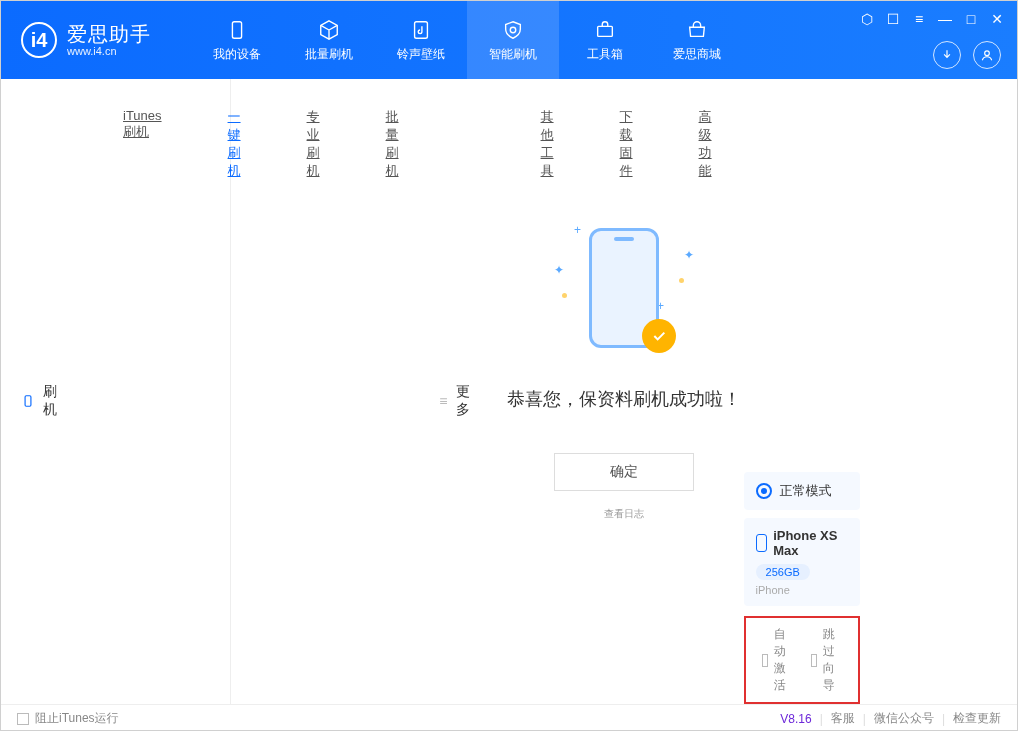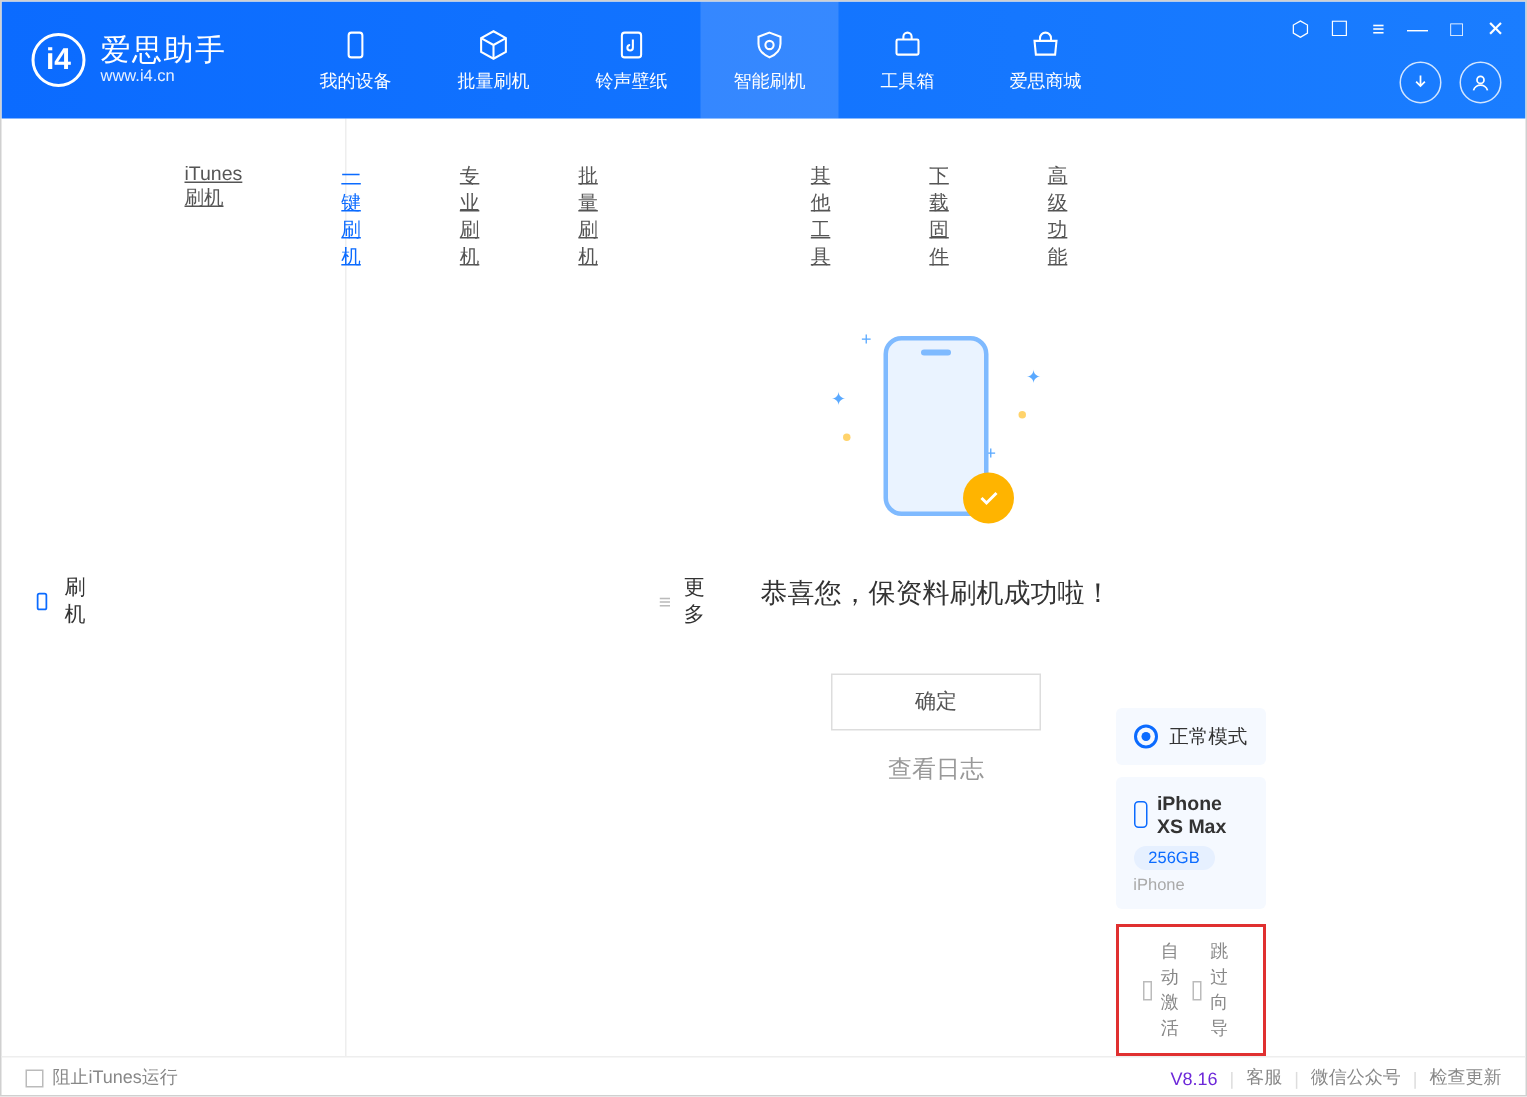--- a/index.html
+++ b/index.html
@@ -37,39 +37,39 @@
 .side-bottom { margin-top: auto; padding: 0 12px 0 12px; }
 .status-box { background: #f5f9ff; border-radius: 4px; padding: 10px 12px; margin-bottom: 8px; display:flex; align-items:center; gap:8px; font-size:13px; color:#333;}
 .status-box .dot { width:16px; height:16px; border:2px solid #0b6bff; border-radius:50%; position:relative;}
 .status-box .dot::after{content:""; width:6px; height:6px; background:#0b6bff; border-radius:50%; position:absolute; left:3px; top:3px;}
 .device-box { background: #f5f9ff; border-radius: 4px; padding: 10px 12px; margin-bottom: 10px;}
 .device-box .dname { font-size:13px; font-weight:bold; color:#333; display:flex; align-items:center; gap:6px;}
 .device-box .dname .dicon{ width:14px;height:18px;border:1.5px solid #0b6bff; border-radius:3px;}
 .device-box .capsule { display:inline-block; background:#e6f0ff; color:#0b6bff; border-radius:10px; padding:2px 10px; font-size:11px; margin-top:6px;}
 .device-box .dtype { font-size:11px; color:#aaa; margin-top:4px;}
 
-.highlight-box { border: 2px solid #e03030; padding: 8px 16px; margin: 0 0 0 0; display:flex; gap:2px; align-items:center; }
+.highlight-box { border: 2px solid #e03030; padding: 8px 16px; margin: 0 0 0 0; display:flex; gap:18px; align-items:center; }
 .chk { display:flex; align-items:center; gap:6px; font-size:12px; color:#888; cursor:pointer;}
 .chk .box { width:13px; height:13px; border:1px solid #bbb; background:#fff;}
 
 
 .main { flex:1; display:flex; flex-direction:column; align-items:center; justify-content:center; padding-bottom:40px; position:relative;}
 .illus { width:140px; height:140px; position:relative; margin-bottom:24px;}
 .phone { width:70px; height:120px; border:3px solid #7fbaff; border-radius:12px; background:#eaf3ff; position:absolute; left:35px; top:5px;}
 .phone::before{content:""; position:absolute; top:6px; left:50%; transform:translateX(-50%); width:20px; height:4px; background:#7fbaff; border-radius:2px;}
 .check-badge{ width:34px; height:34px; background:#ffb400; border-radius:50%; position:absolute; right:18px; bottom:10px; display:flex; align-items:center; justify-content:center;}
 .check-badge svg{width:16px;height:16px; stroke:#fff; stroke-width:3; fill:none;}
 .sparkle{position:absolute; color:#5aa9ff; font-size:12px;}
 .sp1{left:0; top:40px;} .sp2{right:0; top:25px;} .sp3{left:20px; top:0;} .sp4{right:30px; bottom:50px;}
 .dotdeco{position:absolute; width:5px;height:5px; background:#ffd36b; border-radius:50%;}
 .d1{left:8px; top:70px;} .d2{right:10px; top:55px;}
 
 .success-text{ font-size:18px; color:#333; margin-bottom:42px;}
 .ok-btn{ width:140px; height:38px; border:1px solid #ddd; background:#fff; font-size:14px; color:#555; cursor:pointer; margin-bottom:16px;}
-.log-link{ font-size:16px; color:#999; cursor:pointer;}
+.log-link{ font-size:10px; color:#999; cursor:pointer;}
 
 
 .footer { height: 28px; border-top:1px solid #eee; display:flex; align-items:center; padding:0 16px; font-size:12px; color:#888; gap:12px;}
 .footer .left { display:flex; align-items:center; gap:6px; cursor:pointer;}
 .footer .left .box{width:12px;height:12px;border:1px solid #bbb;}
 .footer .right{ margin-left:auto; display:flex; align-items:center; gap:8px;}
 .footer .sep{ color:#ddd;}
 .footer .flink{cursor:pointer;}
 .footer .ver{color:#6d28d9;}
 </style>

